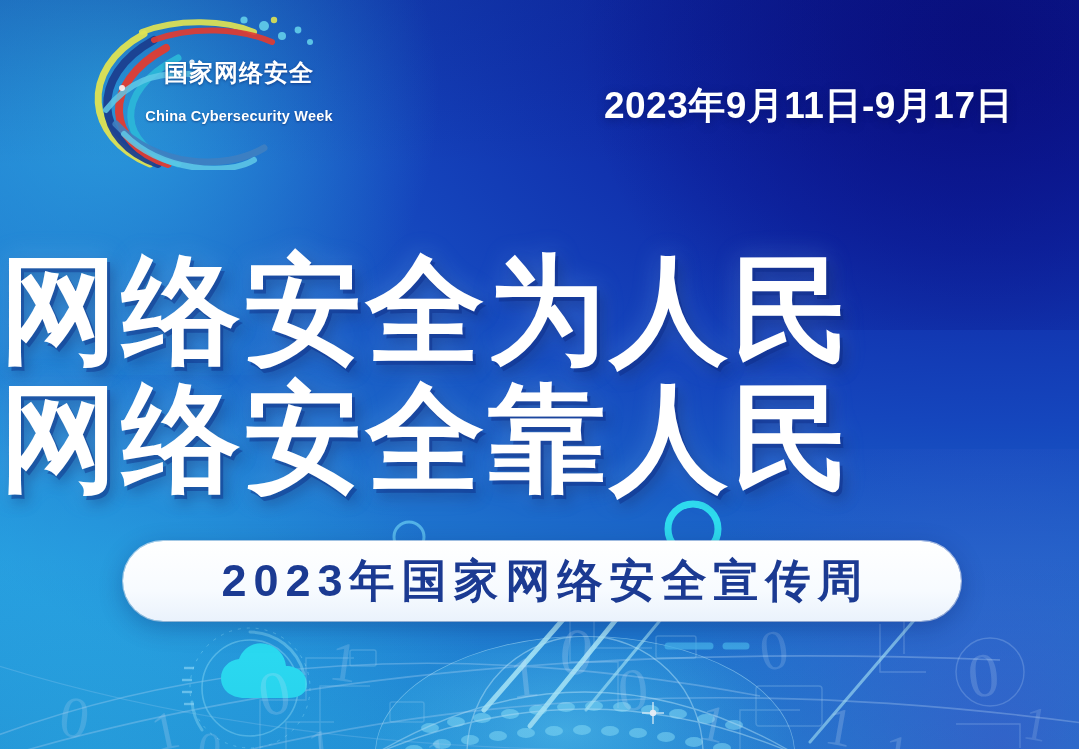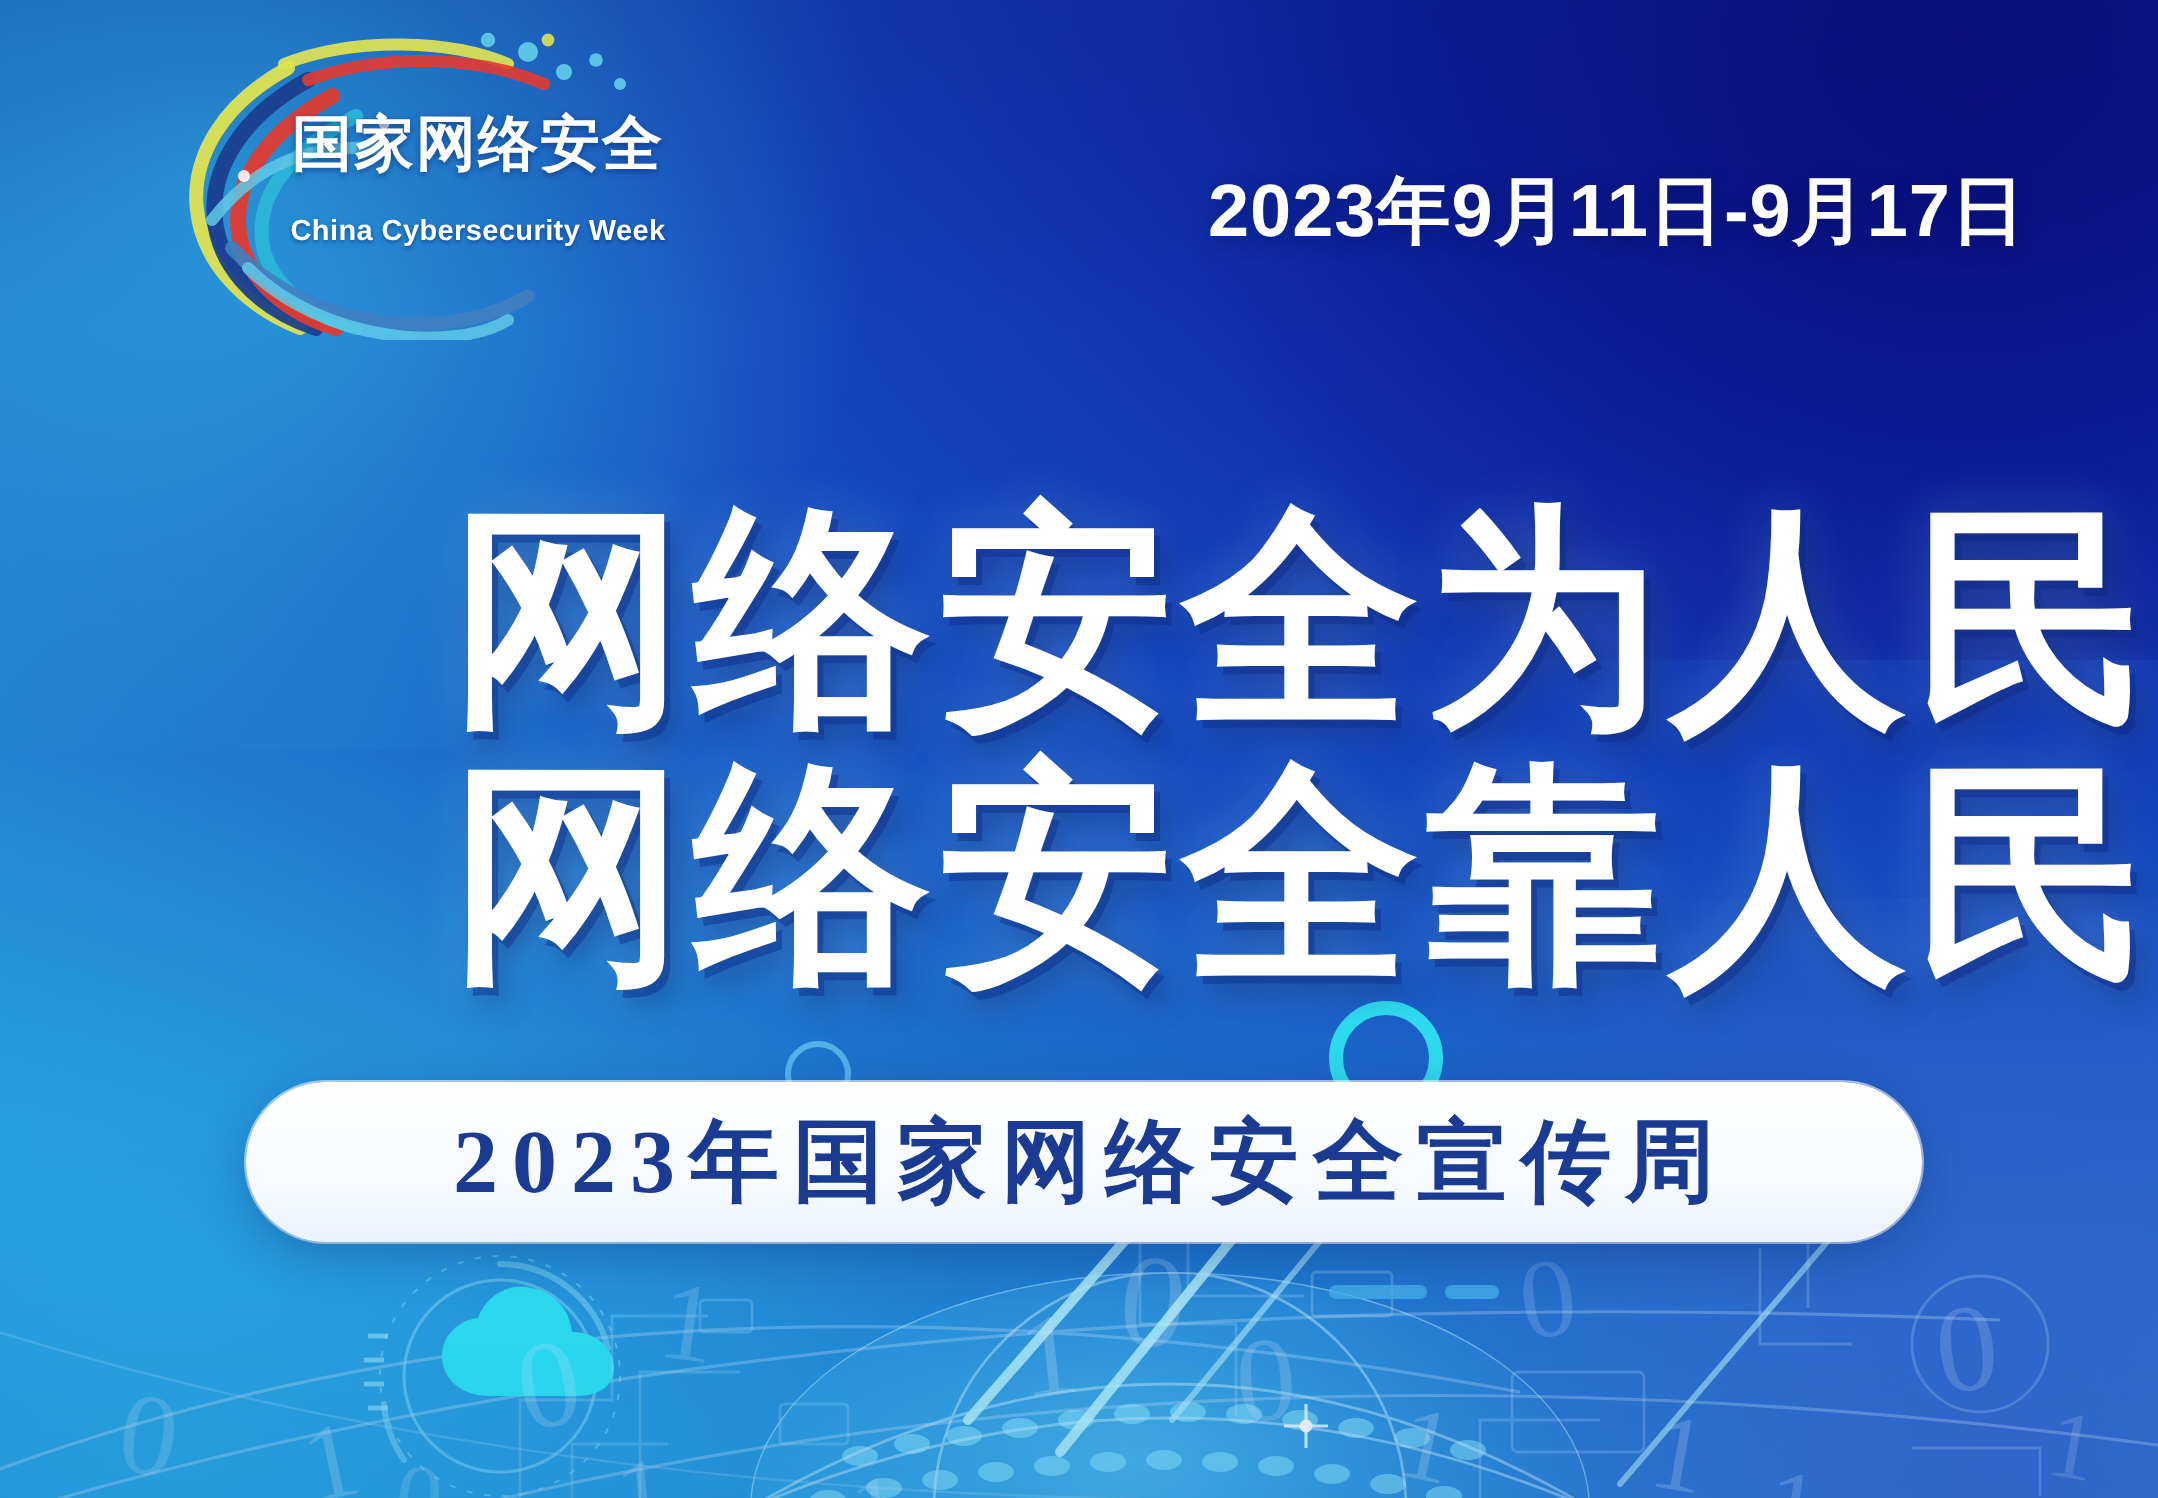--- a/index.html
+++ b/index.html
@@ -42,21 +42,21 @@
 
   
   .tech-layer{position:absolute;inset:0;pointer-events:none;}
   .tech-layer svg{position:absolute;}
 
   
   .logo-block{position:absolute;left:58px;top:14px;width:300px;height:156px;}
   .logo-swoosh{position:absolute;left:0;top:0;}
   .logo-texts{position:absolute;left:66px;top:42px;width:230px;text-align:center;}
   .logo-cn1,.logo-cn2{
-    color:#ffffff;font-weight:700;font-size:30px;line-height:34px;
+    color:#ffffff;font-weight:700;font-size:24px;line-height:34px;
     letter-spacing:1px;
     text-shadow:0 1px 3px rgba(4,28,90,.55);
     white-space:nowrap;
   }
   .logo-cn2{margin-left:-2px;}
   .logo-en{
     color:#ffffff;font-size:14.5px;font-weight:600;line-height:20px;
     letter-spacing:.2px;margin-top:16px;white-space:nowrap;
     text-shadow:0 1px 2px rgba(4,28,90,.5);
   }
@@ -64,21 +64,21 @@
   
   .date-line{
     position:absolute;right:66px;top:81px;
     color:#ffffff;font-size:37px;font-weight:700;letter-spacing:.5px;
     white-space:nowrap;
     text-shadow:0 2px 10px rgba(3,14,80,.45);
   }
 
   
   .headline{
-    position:absolute;left:0;right:0;top:246px;text-align:right;
+    position:absolute;left:0;right:17px;top:246px;text-align:left;
   }
   .hl-line{
     color:#ffffff;
     font-size:118px;
     font-weight:700;
     line-height:128px;
     letter-spacing:4px;
     white-space:nowrap;
     text-shadow:
        3px 4px 0 rgba(12,40,130,.42),
@@ -86,21 +86,21 @@
        0 0 26px rgba(150,210,255,.30);
   }
 
   
   .pill{
     position:absolute;left:123px;top:541px;
     width:838px;height:80px;
     background:linear-gradient(180deg,#ffffff 0%,#f7fbff 62%,#eaf2fc 100%);
     border-radius:44px;
     box-shadow:0 6px 24px rgba(6,24,92,.30), 0 0 0 1px rgba(255,255,255,.65);
-    display:flex;align-items:center;justify-content:center;font-family:Liberation Serif, serif;
+    display:flex;align-items:center;justify-content:center;
   }
   .pill-text{
     color:#1b3a92;
     font-size:45px;font-weight:700;letter-spacing:7px;
     white-space:nowrap;
     text-indent:7px;
   }
 
   
   .cloud-icon{position:absolute;left:218px;top:642px;}

